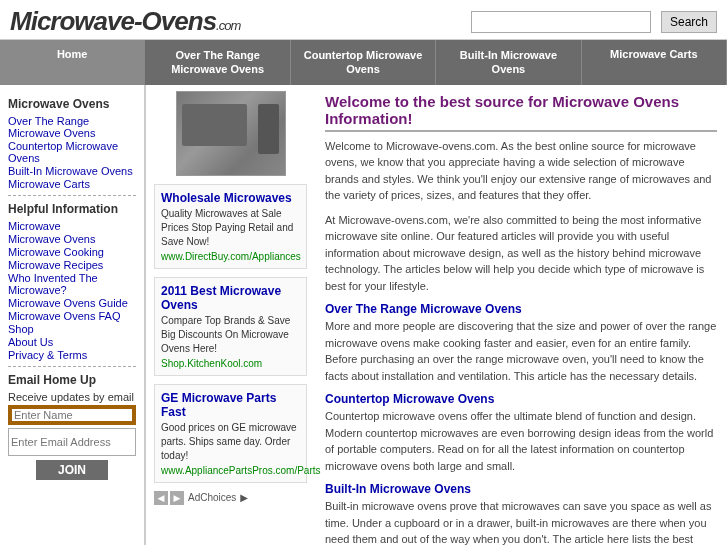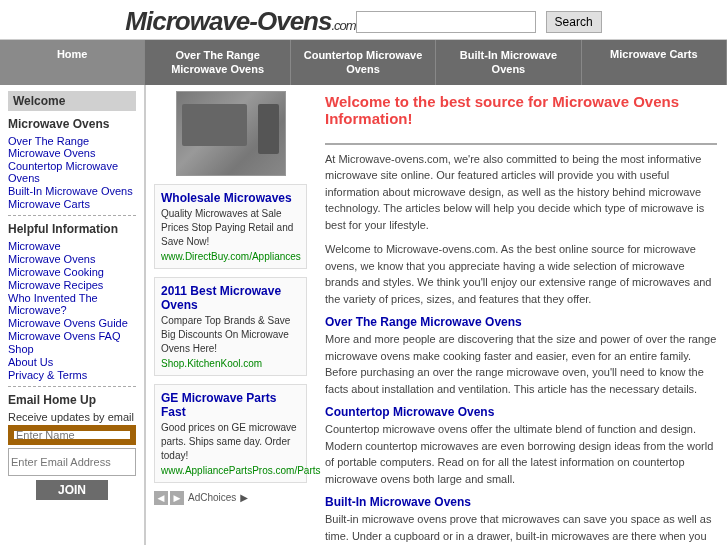--- a/index.html
+++ b/index.html
@@ -1,19 +1,19 @@
 <!DOCTYPE html>
 <html><head>
   <meta charset="utf-8">
   <style>
     * { margin: 0; padding: 0; box-sizing: border-box; }
     body { font-family: Arial, sans-serif; font-size: 12px; color: #333; background: #fff; width: 727px; }
 
     
-    #header { display: flex; align-items: center; justify-content: center; padding: 6px 10px 2px 10px; border-bottom: 1px solid #ccc; }
+    #header { display: flex; align-items: center; justify-content: space-between; padding: 6px 10px 2px 10px; border-bottom: 1px solid #ccc; }
     #logo-area { display: flex; flex-direction: column; }
     #logo-text { font-size: 26px; font-weight: bold; color: #333; font-style: italic; letter-spacing: -1px; }
     #search-area { display: flex; align-items: center; gap: 10px; }
     #search-input { width: 180px; height: 22px; border: 1px solid #aaa; padding: 2px 4px; font-size: 12px; }
     #search-button { height: 22px; padding: 0 8px; background: #e0e0e0; border: 1px solid #aaa; cursor: pointer; font-size: 12px; }
 
     
     #nav { display: flex; background: #6b6b6b; }
     .nav-item { flex: 1; text-align: center; padding: 8px 8px; color: #fff; font-size: 11px; font-weight: bold; cursor: pointer; border-right: 1px solid #888; }
     .nav-item.active { background: #8a8a8a; }
@@ -21,32 +21,32 @@
     
     #main { display: flex; }
 
     
     #sidebar { width: 145px; min-width: 145px; border-right: 1px solid #ccc; padding: 6px 8px; }
     .sidebar-section-title { font-size: 12px; font-weight: bold; color: #333; margin-bottom: 4px; margin-top: 6px; }
     .sidebar-welcome { background: #d0d0d0; padding: 3px 5px; font-weight: bold; font-size: 12px; margin-bottom: 4px; }
     .sidebar-link { display: block; color: #00a; text-decoration: none; font-size: 11px; margin-bottom: 1px; }
     .sidebar-divider { border: none; border-top: 1px dashed #aaa; margin: 5px 0; }
     .sidebar-label { font-size: 11px; margin-bottom: 2px; }
-    #sidebar-name-input { width: 100%; height: 20px; border: 6px solid #a16207; font-size: 11px; margin-bottom: 3px; padding: 2px; }
+    #sidebar-name-input { width: 100%; height: 20px; border: 4px solid #a16207; font-size: 11px; margin-bottom: 3px; padding: 2px; }
     #sidebar-email-input { width: 100%; height: 28px; border: 1px solid #aaa; font-size: 11px; margin-bottom: 4px; padding: 2px; }
     #join-button { background: #6b6b6b; color: #fff; border: none; padding: 3px 22px; font-size: 12px; font-weight: bold; cursor: pointer; display: block; margin: 0 auto; }
 
     
     #content { flex: 1; padding: 8px 10px; }
 
     
     #ad-col { width: 170px; min-width: 170px; border-left: 1px solid #ccc; padding: 6px 8px; }
 
     
-    #welcome-heading { font-size: 15px; font-weight: bold; color: #ef4444; margin-bottom: 6px; border-bottom: 2px solid #aaa; padding-bottom: 16px; }
+    #welcome-heading { font-size: 15px; font-weight: bold; color: #701a75; margin-bottom: 6px; border-bottom: 2px solid #aaa; padding-bottom: 3px; }
 
     .content-para { font-size: 11px; line-height: 1.5; margin-bottom: 8px; color: #444; }
     .content-link { color: #00a; text-decoration: none; font-size: 12px; font-weight: bold; display: block; margin-bottom: 2px; }
 
     
     .ad-block { border: 1px solid #ddd; padding: 6px; margin-bottom: 8px; background: #fafafa; }
     .ad-title { color: #00a; font-size: 12px; font-weight: bold; text-decoration: none; display: block; margin-bottom: 2px; }
     .ad-desc { font-size: 10px; color: #333; line-height: 1.4; margin-bottom: 2px; }
     .ad-url { font-size: 10px; color: #080; }
     .image-placeholder { width: 110px; height: 85px; background: linear-gradient(135deg, #777 0%, #999 40%, #777 70%, #888 100%); display: flex; align-items: center; justify-content: center; margin: 0 auto 8px auto; border: 1px solid #999; position: relative; overflow: hidden; }
@@ -79,21 +79,20 @@
   <div class="nav-item active">Home</div>
   <div class="nav-item" style="line-height:1.3;">Over The Range<br>Microwave Ovens</div>
   <div class="nav-item" style="line-height:1.3;">Countertop Microwave<br>Ovens</div>
   <div class="nav-item" style="line-height:1.3;">Built-In Microwave<br>Ovens</div>
   <div class="nav-item">Microwave Carts</div>
 </div>
 
 <div id="main">
 
   <div id="sidebar">
-    <div class="sidebar-welcome">Welcome</div>
 
     <div class="sidebar-section-title">Microwave Ovens</div>
     <a class="sidebar-link">Over The Range Microwave Ovens</a>
     <a class="sidebar-link">Countertop Microwave Ovens</a>
     <a class="sidebar-link">Built-In Microwave Ovens</a>
     <a class="sidebar-link">Microwave Carts</a>
 
     <hr class="sidebar-divider">
 
     <div class="sidebar-section-title">Helpful Information</div>
@@ -144,22 +143,22 @@
         <button class="arrow-btn">▶</button>
       </div>
       <span class="ad-choices-text">AdChoices</span>
       <span class="ad-choices-triangle">▶</span>
     </div>
   </div>
 
   <div id="content">
     <div id="welcome-heading">Welcome to the best source for Microwave Ovens Information!</div>
 
+    <p class="content-para">Welcome to Microwave-ovens.com. As the best online source for microwave ovens, we know that you appreciate having a wide selection of microwave brands and styles. We think you'll enjoy our extensive range of microwaves and the variety of prices, sizes, and features that they offer.</p>
     <p class="content-para">At Microwave-ovens.com, we're also committed to being the most informative microwave site online. Our featured articles will provide you with useful information about microwave design, as well as the history behind microwave technology. The articles below will help you decide which type of microwave is best for your lifestyle.</p>
-    <p class="content-para">Welcome to Microwave-ovens.com. As the best online source for microwave ovens, we know that you appreciate having a wide selection of microwave brands and styles. We think you'll enjoy our extensive range of microwaves and the variety of prices, sizes, and features that they offer.</p>
 
     <a class="content-link">Over The Range Microwave Ovens</a>
     <p class="content-para">More and more people are discovering that the size and power of over the range microwave ovens make cooking faster and easier, even for an entire family. Before purchasing an over the range microwave oven, you'll need to know the facts about installation and ventilation. This article has the necessary details.</p>
 
     <a class="content-link">Countertop Microwave Ovens</a>
     <p class="content-para">Countertop microwave ovens offer the ultimate blend of function and design. Modern countertop microwaves are even borrowing design ideas from the world of portable computers. Read on for all the latest information on countertop microwave ovens both large and small.</p>
 
     <a class="content-link">Built-In Microwave Ovens</a>
     <p class="content-para">Built-in microwave ovens prove that microwaves can save you space as well as time. Under a cupboard or in a drawer, built-in microwaves are there when you need them and out of the way when you don't. The article here lists the best buys.</p>
 

